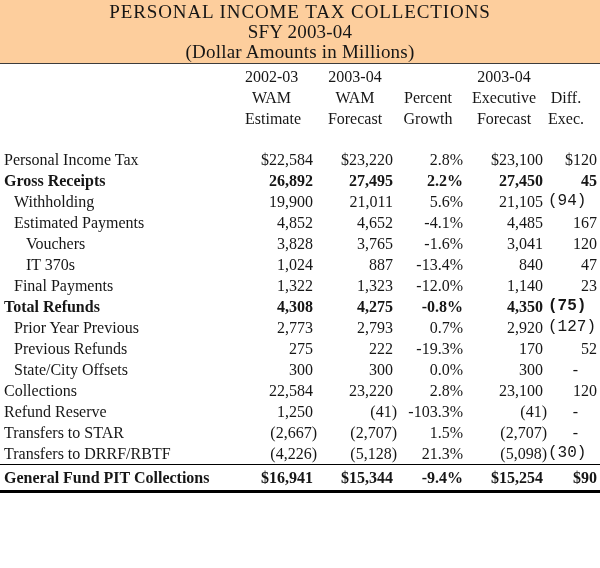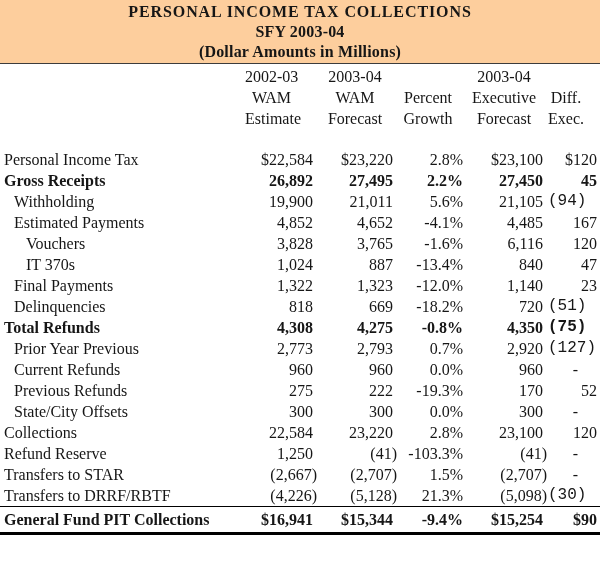--- a/index.html
+++ b/index.html
@@ -3,21 +3,21 @@
 <meta charset="utf-8">
 <style>
   html,body{margin:0;padding:0;background:#fff;}
   .page{
     position:relative;width:600px;height:568px;overflow:hidden;background:#fff;
     color:#161616;font-family:"Liberation Serif","DejaVu Serif",serif;
     -webkit-font-smoothing:antialiased;
   }
   
   .band{box-sizing:border-box;height:64px;border-bottom:1px solid #3c3c3c;padding-top:2px;}
-  .band-line{font-weight:700;font-size:16px;line-height:20px;text-align:center;letter-spacing:.2px;}
+  .band-line{font-weight:400;font-size:19px;line-height:20px;text-align:center;letter-spacing:.2px;}
   .band-title{letter-spacing:.9px;}
   
   table{width:600px;border-collapse:collapse;table-layout:fixed;border-bottom:3px solid #000;}
   td{margin:0;padding:0;font-size:16px;line-height:21px;white-space:nowrap;overflow:hidden;}
   thead td{text-align:center;}
   thead tr.h1 td{padding-top:2px;}
   thead tr.h3 td{padding-bottom:20px;}
   thead td.hc2{padding-right:20px;margin-top:39px;}
   thead td.hc3{padding-right:6px;}
   thead td.hc4{padding-right:10px;}
@@ -114,72 +114,56 @@
           <td class="num c3">4,652</td>
           <td class="num c4">-4.1%</td>
           <td class="num c5">4,485</td>
           <td class="num c6">167</td>
         </tr>
         <tr>
           <td class="label ind2">Vouchers</td>
           <td class="num c2">3,828</td>
           <td class="num c3">3,765</td>
           <td class="num c4">-1.6%</td>
-          <td class="num c5">6,116</td>
+          <td class="num c5">3,041</td>
           <td class="num c6">120</td>
         </tr>
         <tr>
           <td class="label ind2">IT 370s</td>
           <td class="num c2">1,024</td>
           <td class="num c3">887</td>
           <td class="num c4">-13.4%</td>
           <td class="num c5">840</td>
           <td class="num c6">47</td>
         </tr>
         <tr>
           <td class="label ind1">Final Payments</td>
           <td class="num c2">1,322</td>
           <td class="num c3">1,323</td>
           <td class="num c4">-12.0%</td>
           <td class="num c5">1,140</td>
           <td class="num c6">23</td>
-        </tr>
-        <tr>
-          <td class="label ind1">Delinquencies</td>
-          <td class="num c2">818</td>
-          <td class="num c3">669</td>
-          <td class="num c4">-18.2%</td>
-          <td class="num c5">720</td>
-          <td class="num c6 paren">(51)</td>
         </tr>
         <tr class="bold">
           <td class="label ind0">Total Refunds</td>
           <td class="num c2">4,308</td>
           <td class="num c3">4,275</td>
           <td class="num c4">-0.8%</td>
           <td class="num c5">4,350</td>
           <td class="num c6 paren">(75)</td>
         </tr>
         <tr>
           <td class="label ind1">Prior Year Previous</td>
           <td class="num c2">2,773</td>
           <td class="num c3">2,793</td>
           <td class="num c4">0.7%</td>
           <td class="num c5">2,920</td>
           <td class="num c6 paren">(127)</td>
         </tr>
         <tr>
-          <td class="label ind1">Current Refunds</td>
-          <td class="num c2">960</td>
-          <td class="num c3">960</td>
-          <td class="num c4">0.0%</td>
-          <td class="num c5">960</td>
-          <td class="num c6 dash">-</td>
-        </tr>
-        <tr>
           <td class="label ind1">Previous Refunds</td>
           <td class="num c2">275</td>
           <td class="num c3">222</td>
           <td class="num c4">-19.3%</td>
           <td class="num c5">170</td>
           <td class="num c6">52</td>
         </tr>
         <tr>
           <td class="label ind1">State/City Offsets</td>
           <td class="num c2">300</td>

